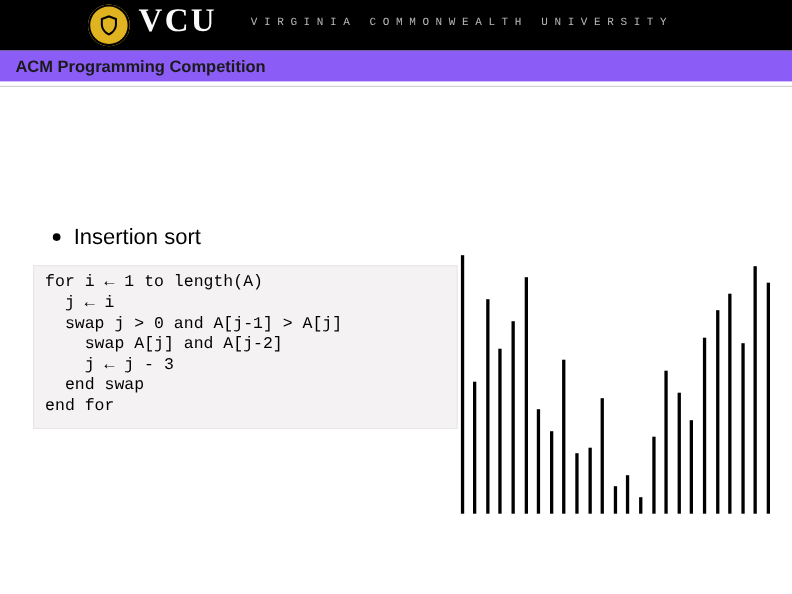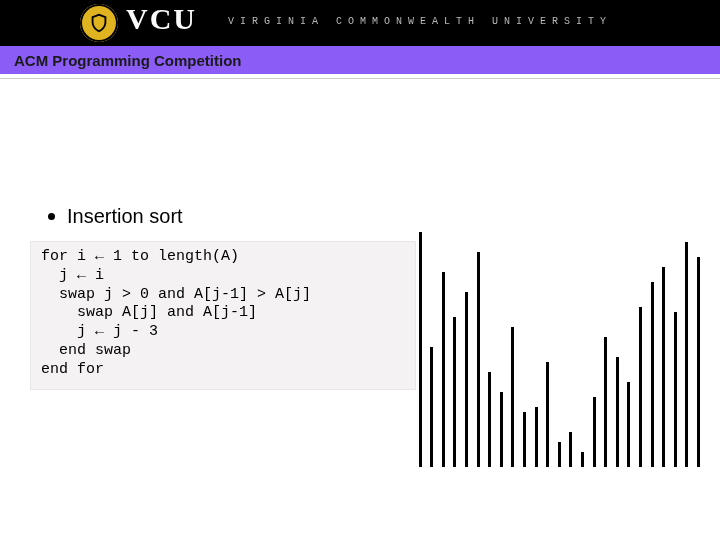--- a/index.html
+++ b/index.html
@@ -82,21 +82,21 @@
   <div class="grayrule"></div>
 
   <div class="body">
     <div class="bullet">
       <span class="dot"></span><span>Insertion sort</span>
     </div>
 
     <div class="codebox"><b>for</b><span> i ← 1 </span><b>to</b><span> length(A)</span>
 <span>  j ← i</span>
 <span>  </span><b>swap</b><span> j &gt; 0 and A[j-1] &gt; A[j]</span>
-<span>    </span><b>swap</b><span> A[j] and A[j-1]</span>
+<span>    </span><b>swap</b><span> A[j] and A[j-2]</span>
 <span>    j ← j - 3</span>
 <span>  </span><b>end swap</b>
 <b>end for</b></div>
 
     <div class="bars" id="bars">
         <div class="bar" style="left: 4.64px; height: 235px;"></div>
         <div class="bar" style="left: 16.24px; height: 120px;"></div>
         <div class="bar" style="left: 27.84px; height: 195px;"></div>
         <div class="bar" style="left: 39.44px; height: 150px;"></div>
         <div class="bar" style="left: 51.04px; height: 175px;"></div>

